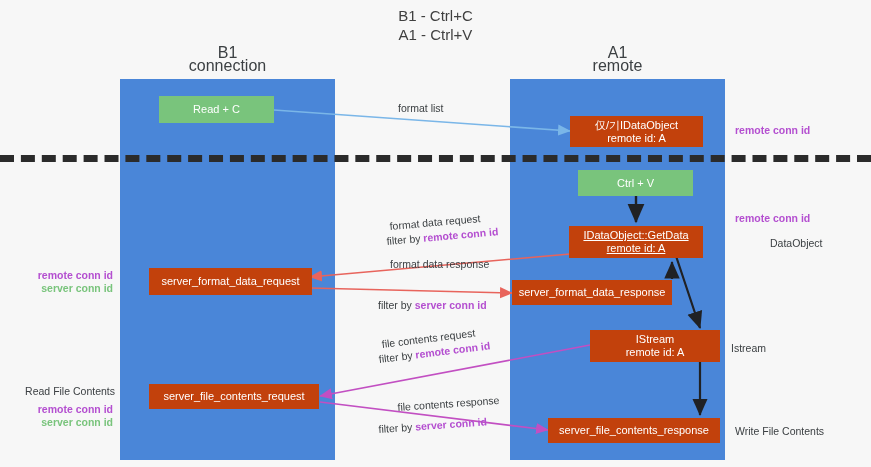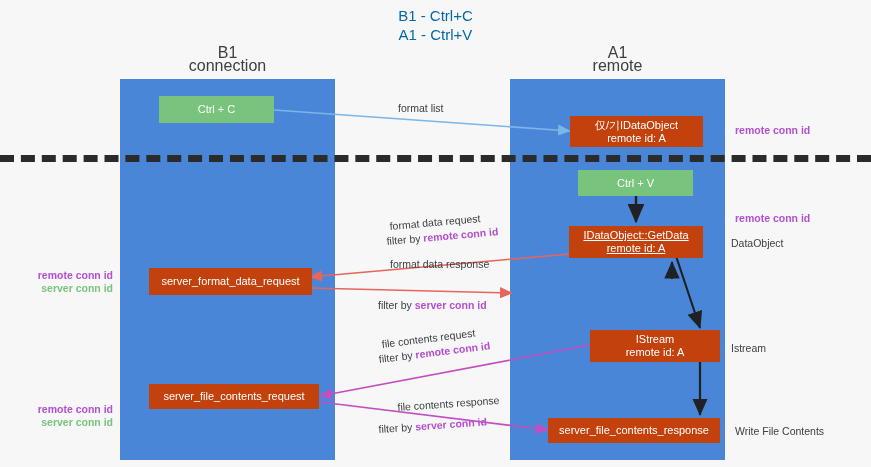--- a/index.html
+++ b/index.html
@@ -10,21 +10,21 @@
     overflow:hidden;
     position:relative;
   }
   #stage{position:absolute;inset:0;}
   .lane{position:absolute;background:#4a86d8;}
   .lane-b1{left:120px;top:79px;width:215px;height:381px;}
   .lane-a1{left:510px;top:79px;width:215px;height:381px;}
 
   .title{
     position:absolute;left:0;top:6px;width:871px;
-    text-align:center;color:#0369a1;font-size:15px;line-height:19px;
+    text-align:center;color:#404040;font-size:15px;line-height:19px;
     white-space:pre-line;
   }
   .lane-head{
     position:absolute;text-align:center;color:#3c4043;
     font-size:16px;line-height:13px;white-space:pre-line;
   }
   .head-b1{left:120px;top:46px;width:215px;}
   .head-a1{left:510px;top:46px;width:215px;}
 
   .box{
@@ -97,32 +97,33 @@
 
     <line x1="672" y1="279" x2="672" y2="262" stroke="#202124" stroke-width="2.2" marker-end="url(#ar-blk)"></line>
 
     <line x1="590" y1="345" x2="320" y2="396" stroke="#c24fc2" stroke-width="1.6" marker-end="url(#ar-mag)"></line>
 
     <line x1="320" y1="402" x2="548" y2="430" stroke="#c24fc2" stroke-width="1.6" marker-end="url(#ar-mag)"></line>
 
     <line x1="700" y1="362" x2="700" y2="415" stroke="#202124" stroke-width="2.2" marker-end="url(#ar-blk)"></line>
   </svg>
 
-  <div class="box box-green" style="left:159px;top:96px;width:115px;height:27px;">Ctrl + C</div>
+  <div class="box box-green" style="left:159px;top:96px;width:115px;height:27px;">Read + C</div>
 
   <div class="box box-orange" style="left:570px;top:116px;width:133px;height:31px;">仅/기IDataObject
 remote id: A</div>
 
   <div class="box box-green" style="left:578px;top:170px;width:115px;height:26px;">Ctrl + V</div>
 
   <div class="box box-orange" style="left:569px;top:226px;width:134px;height:32px;text-decoration:underline;">IDataObject::GetData
 remote id: A</div>
 
   <div class="box box-orange" style="left:149px;top:268px;width:163px;height:27px;">server_format_data_request</div>
 
+  <div class="box box-orange" style="left:512px;top:280px;width:160px;height:25px;">server_format_data_response</div>
 
   <div class="box box-orange" style="left:590px;top:330px;width:130px;height:32px;">IStream
 remote id: A</div>
 
   <div class="box box-orange" style="left:548px;top:418px;width:172px;height:25px;">server_file_contents_response</div>
 
   <div class="box box-orange" style="left:149px;top:384px;width:170px;height:25px;">server_file_contents_request</div>
 
   <div class="divider"></div>
 
@@ -151,25 +152,26 @@
     <span>file contents response</span>
   </div>
   <div class="note rot" style="left:378px;top:422px;transform:rotate(-4deg);">
     <span>filter by </span><span class="hl-purple">server conn id</span>
   </div>
 
   <div class="note bold-purple" style="left:735px;top:123px;">remote conn id</div>
 
   <div class="note bold-purple" style="left:735px;top:211px;">remote conn id</div>
 
-  <div class="note right-lbl" style="left:731px;top:236px;">DataObject</div>
+  <div class="note right-lbl" style="left:770px;top:236px;">DataObject</div>
 
   <div class="note right-lbl" style="left:731px;top:341px;">Istream</div>
 
   <div class="note right-lbl" style="left:735px;top:424px;">Write File Contents</div>
 
   <div class="note bold-purple ta-right" style="left:0px;top:268px;width:113px;">remote conn id</div>
   <div class="note ta-right" style="left:0px;top:281px;width:113px;color:#79c47c;font-weight:bold;">server conn id</div>
 
+  <div class="note ta-right" style="left:0px;top:384px;width:115px;">Read File Contents</div>
   <div class="note bold-purple ta-right" style="left:0px;top:402px;width:113px;">remote conn id</div>
   <div class="note ta-right" style="left:0px;top:415px;width:113px;color:#79c47c;font-weight:bold;">server conn id</div>
 
 </div>
 
 </body></html>

